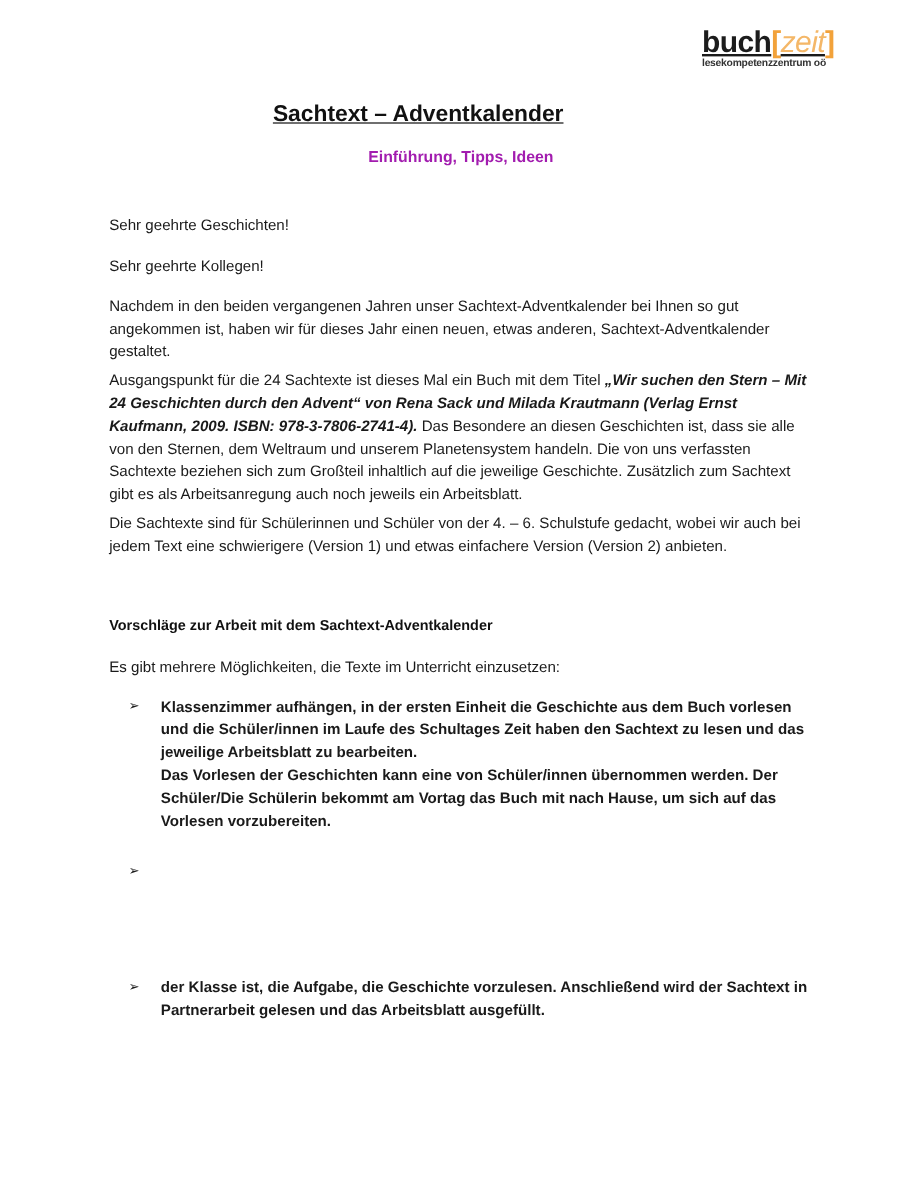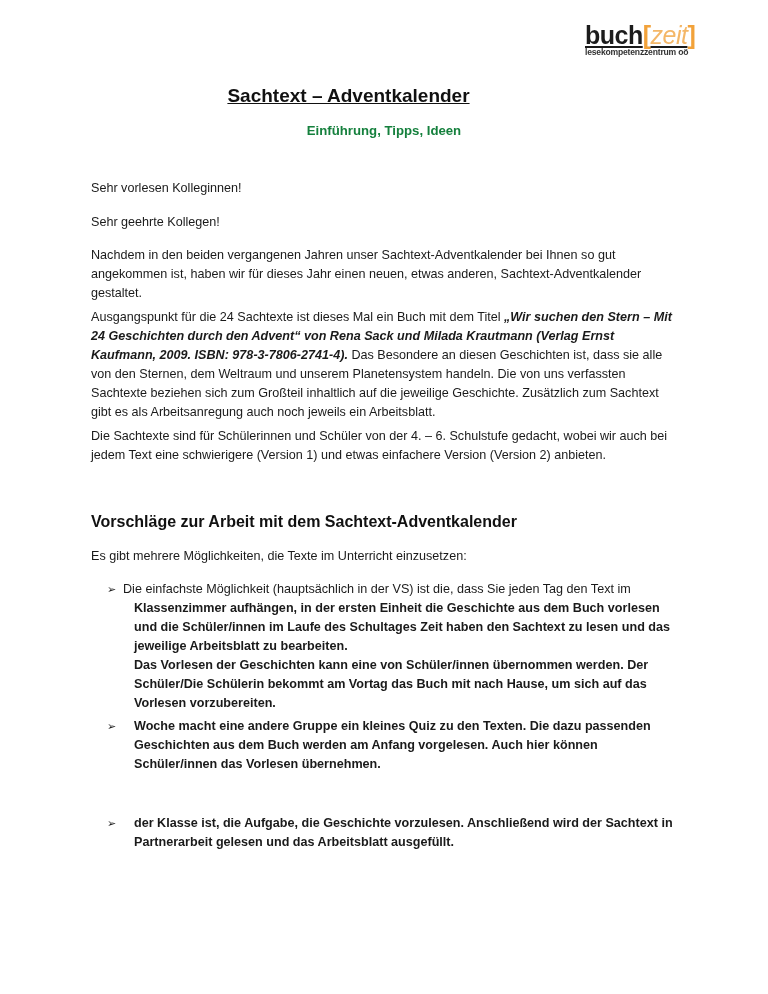--- a/index.html
+++ b/index.html
@@ -8,64 +8,62 @@
   .logo { position: absolute; left: 585px; top: 22px; width: 110px; }
   .logo-main { font-size: 25px; font-weight: bold; letter-spacing: -0.5px; line-height: 26px; white-space: nowrap; text-decoration: underline; }
   .logo-main .dark { color: #1c1c1c; }
   .logo-main .accent { color: #f2a23a; }
   .logo-main .zeit { color: #f4b768; font-style: italic; font-weight: normal; }
   .logo-sub { font-size: 8.6px; font-weight: bold; color: #333; letter-spacing: -0.2px; margin-top: -1px; white-space: nowrap; }
 
   .title { position: absolute; left: 0; width: 697px; top: 85px; text-align: center;
            font-size: 19px; font-weight: bold; text-decoration: underline; color: #111; }
   .subtitle { position: absolute; left: 0; width: 768px; top: 123px; text-align: center;
-              font-size: 13.2px; font-weight: bold; color: #15803d; }
+              font-size: 13.2px; font-weight: bold; color: #a21caf; }
 
   .content { position: absolute; left: 91px; top: 0; width: 590px; font-size: 12.6px; line-height: 19px; }
   .content p { margin: 0; }
   .para { position: absolute; left: 0; width: 590px; }
   .bi { font-weight: bold; font-style: italic; }
 
-  .section-heading { position: absolute; left: 0; top: 512px; font-size: 16px; font-weight: bold; color: #111; white-space: nowrap; }
+  .section-heading { position: absolute; left: 0; top: 512px; font-size: 12px; font-weight: bold; color: #111; white-space: nowrap; }
 
   .bullet { position: absolute; left: 16px; width: 574px; }
   .bullet .marker { position: absolute; left: 0; top: 0; font-size: 11px; }
   .bullet .first { padding-left: 16px; }
   .bullet .rest { padding-left: 27px; font-weight: bold; }
 </style>
 </head>
 <body>
 
 <div class="logo">
   <div class="logo-main"><span class="dark">buch</span><span class="accent">[</span><span class="zeit">zeit</span><span class="accent">]</span></div>
   <div class="logo-sub">lesekompetenzzentrum oö</div>
 </div>
 
 <div class="title">Sachtext – Adventkalender</div>
 <div class="subtitle">Einführung, Tipps, Ideen</div>
 
 <div class="content">
-  <p class="para" style="top:179px">Sehr vorlesen Kolleginnen!</p>
+  <p class="para" style="top:179px">Sehr geehrte Geschichten!</p>
   <p class="para" style="top:213px">Sehr geehrte Kollegen!</p>
   <p class="para" style="top:246px">Nachdem in den beiden vergangenen Jahren unser Sachtext-Adventkalender bei Ihnen so gut angekommen ist, haben wir für dieses Jahr einen neuen, etwas anderen, Sachtext-Adventkalender gestaltet.</p>
   <p class="para" style="top:308px"><span>Ausgangspunkt für die 24 Sachtexte ist dieses Mal ein Buch mit dem Titel </span><span class="bi">„Wir suchen den Stern – Mit 24 Geschichten durch den Advent“ von Rena Sack und Milada Krautmann (Verlag Ernst Kaufmann, 2009. ISBN: 978-3-7806-2741-4).</span><span> Das Besondere an diesen Geschichten ist, dass sie alle von den Sternen, dem Weltraum und unserem Planetensystem handeln. Die von uns verfassten Sachtexte beziehen sich zum Großteil inhaltlich auf die jeweilige Geschichte. Zusätzlich zum Sachtext gibt es als Arbeitsanregung auch noch jeweils ein Arbeitsblatt.</span></p>
   <p class="para" style="top:427px">Die Sachtexte sind für Schülerinnen und Schüler von der 4. – 6. Schulstufe gedacht, wobei wir auch bei jedem Text eine schwierigere (Version 1) und etwas einfachere Version (Version 2)  anbieten.</p>
 
   <div class="section-heading">Vorschläge zur Arbeit mit dem Sachtext-Adventkalender</div>
   <p class="para" style="top:547px; left:0">Es gibt mehrere Möglichkeiten, die Texte im Unterricht einzusetzen:</p>
 
   <div class="bullet" style="top:580px">
     <span class="marker">➢</span>
-    <p class="first">Die einfachste Möglichkeit (hauptsächlich in der VS) ist die, dass Sie jeden Tag den Text im</p>
     <p class="rest">Klassenzimmer aufhängen, in der ersten Einheit die Geschichte aus dem Buch vorlesen und die Schüler/innen im Laufe des Schultages Zeit haben den Sachtext zu lesen und das jeweilige Arbeitsblatt zu bearbeiten.</p>
     <p class="rest">Das Vorlesen der Geschichten kann eine von Schüler/innen übernommen werden. Der Schüler/Die Schülerin bekommt am Vortag das Buch mit nach Hause, um sich auf das Vorlesen vorzubereiten.</p>
   </div>
 
   <div class="bullet" style="top:717px">
     <span class="marker">➢</span>
-    <p class="rest">Woche macht eine andere Gruppe ein kleines Quiz zu den Texten. Die dazu passenden Geschichten aus dem Buch werden am Anfang vorgelesen. Auch hier können Schüler/innen das Vorlesen übernehmen.</p>
   </div>
 
   <div class="bullet" style="top:814px">
     <span class="marker">➢</span>
     <p class="rest">der Klasse ist, die Aufgabe, die Geschichte vorzulesen. Anschließend wird der Sachtext in Partnerarbeit gelesen und das Arbeitsblatt ausgefüllt.</p>
   </div>
 </div>
 
 </body></html>

